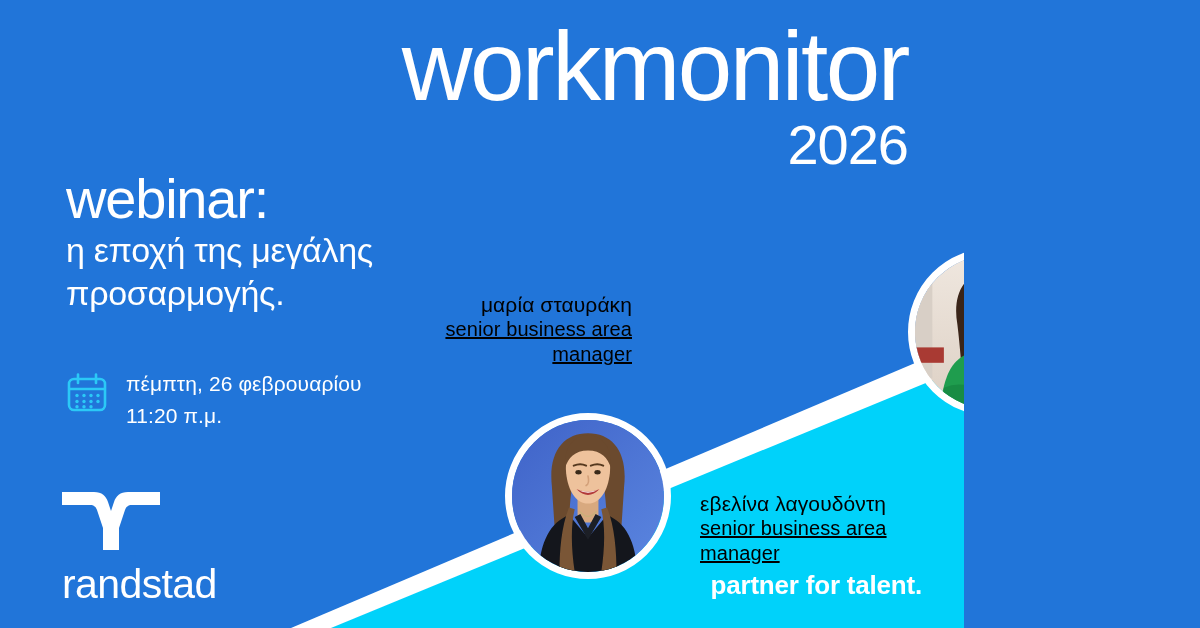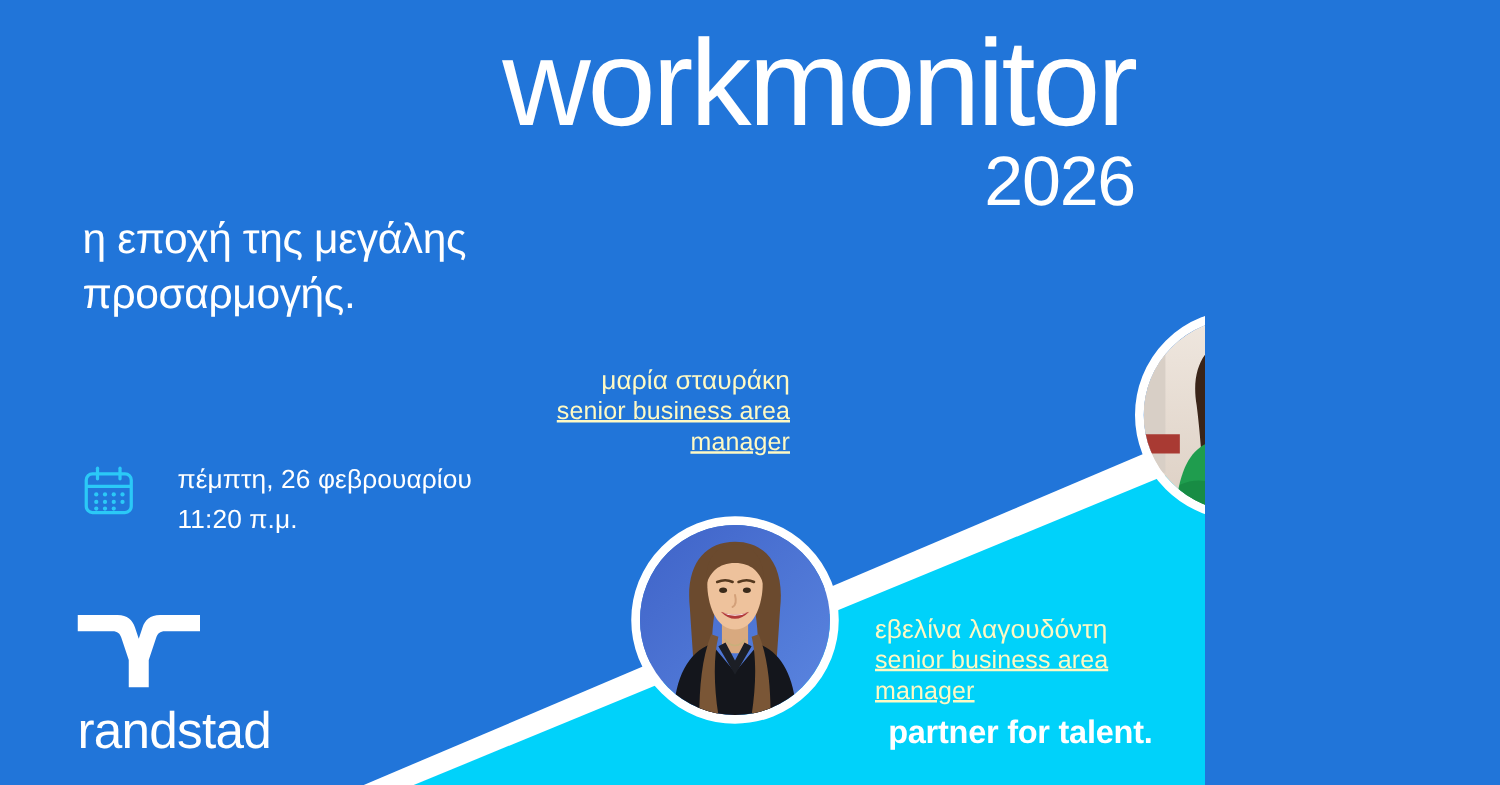--- a/index.html
+++ b/index.html
@@ -42,21 +42,21 @@
     font-size:56px;line-height:1.05;font-weight:400;letter-spacing:-1.2px;
   }
   .webinar-sub{
     font-size:34px;line-height:1.28;font-weight:400;letter-spacing:-0.3px;
     margin-top:0;max-width:420px;
   }
 
   
   .date-row{
     position:absolute;left:66px;top:368px;
-    display:flex;align-items:flex-start;gap:34px;color:#ffffff;
+    display:flex;align-items:flex-start;gap:18px;color:#ffffff;
   }
   .cal-icon{width:42px;height:42px;flex:0 0 42px;margin-top:4px;display:block;}
   .date-text{font-size:21px;line-height:1.5;letter-spacing:0.1px;}
 
   
   .logo-block{position:absolute;left:62px;top:492px;}
   .logo-mark{display:block;width:98px;height:58px;}
   .logo-word{
     margin-top:14px;color:#ffffff;font-size:41px;
     letter-spacing:-0.6px;line-height:1;
@@ -66,21 +66,21 @@
   .portrait{
     position:absolute;border-radius:50%;
     border:7px solid #ffffff;overflow:hidden;
     box-sizing:border-box;
   }
   .portrait svg{display:block;width:100%;height:100%;}
   #portrait-maria{left:908px;top:248px;width:168px;height:168px;}
   #portrait-evelina{left:505px;top:413px;width:166px;height:166px;}
 
   
-  .caption{position:absolute;color:#fef9c3;}
+  .caption{position:absolute;color:#000000;}
   .caption .name{font-size:21px;line-height:1.2;letter-spacing:0.1px;}
   .caption .role{font-size:20px;line-height:1.22;letter-spacing:0.1px;text-decoration:underline;}
   #caption-maria{right:332px;top:292px;text-align:right;width:290px;}
   #caption-evelina{left:700px;top:491px;text-align:left;width:300px;}
 
   
   .tagline{
     position:absolute;right:42px;bottom:30px;
     color:#ffffff;font-size:26px;letter-spacing:-0.2px;line-height:1;font-weight:bold;
   }
@@ -92,20 +92,21 @@
 
   <div class="wedge-cyan"></div>
   <div class="wedge-white"></div>
 
   <div class="wm-block">
     <div class="wm-title">workmonitor</div>
     <div class="wm-year">2026</div>
   </div>
 
   <div class="webinar-block">
+    <div class="webinar-kicker">webinar:</div>
     <div class="webinar-sub">η εποχή της μεγάλης προσαρμογής.</div>
   </div>
 
   <div class="date-row">
     <span class="cal-icon">
       <svg viewBox="0 0 42 42" xmlns="http://www.w3.org/2000/svg">
         <rect x="3" y="7" width="36" height="31" rx="5" ry="5" fill="none" stroke="#2BC9F7" stroke-width="2.6"></rect>
         <line x1="3" y1="17" x2="39" y2="17" stroke="#2BC9F7" stroke-width="2.6"></line>
         <line x1="12" y1="2.5" x2="12" y2="11" stroke="#2BC9F7" stroke-width="2.6" stroke-linecap="round"></line>
         <line x1="30" y1="2.5" x2="30" y2="11" stroke="#2BC9F7" stroke-width="2.6" stroke-linecap="round"></line>

